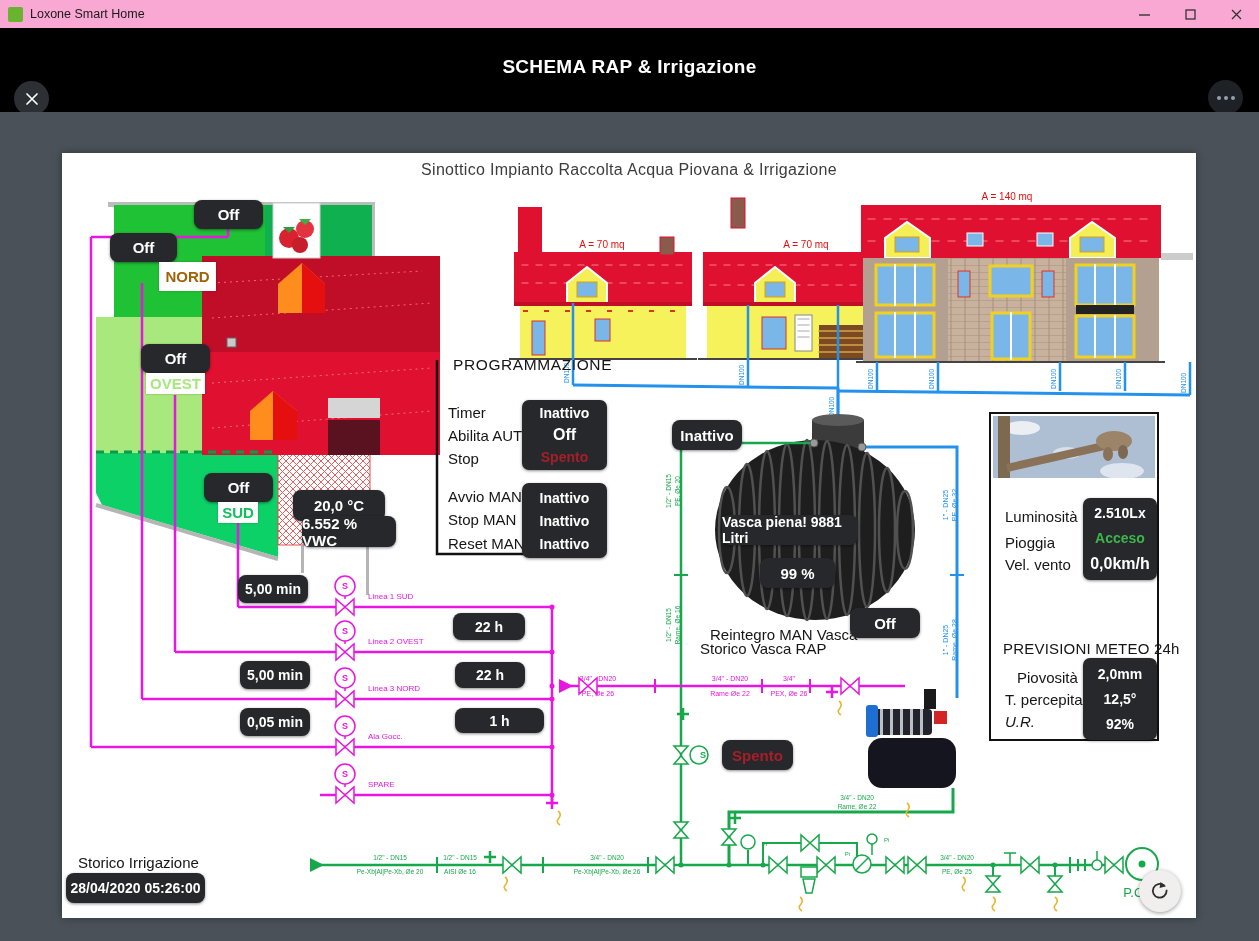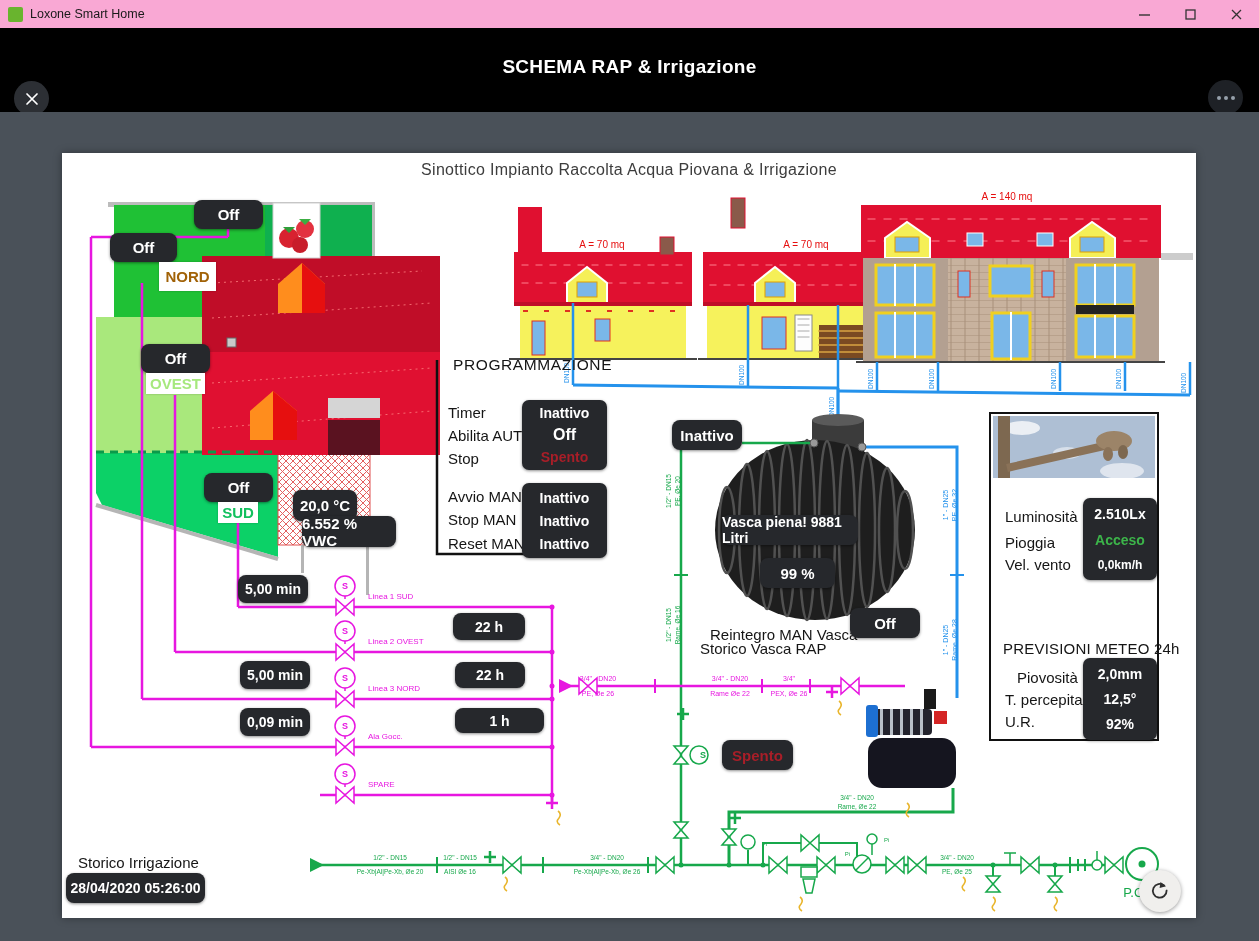--- a/index.html
+++ b/index.html
@@ -444,21 +444,21 @@
 
       <div class="dtitle">Sinottico Impianto Raccolta Acqua Piovana &amp; Irrigazione</div>
 
       <div class="badge" style="left:132px;top:47px;width:69px;height:29px;">Off</div>
       <div class="badge" style="left:48px;top:80px;width:67px;height:29px;">Off</div>
       <div class="zlabel" style="left:53px;top:109px;width:57px;height:29px;color:#a16207;margin-left:44px;">NORD</div>
       <div class="badge" style="left:79px;top:191px;width:69px;height:29px;">Off</div>
       <div class="zlabel" style="left:84px;top:220px;width:59px;height:21px;color:#a6e87d;">OVEST</div>
       <div class="badge" style="left:142px;top:320px;width:69px;height:29px;">Off</div>
       <div class="zlabel" style="left:156px;top:349px;width:40px;height:21px;color:#12c05e;">SUD</div>
-      <div class="bad badge" style="left:231px;top:337px;width:64px;height:31px;">20,0 °C</div>
+      <div class="bad badge" style="left:231px;top:337px;width:92px;height:31px;">20,0 °C</div>
       <div class="badge" style="left:221px;top:363px;width:94px;height:31px;margin-left:19px;">6.552 % VWC</div>
 
       <div class="txt" style="left:391px;top:203px;font-size:15.5px;letter-spacing:.6px;">PROGRAMMAZIONE</div>
       <div class="txt" style="left:386px;top:251px;">Timer</div>
       <div class="txt" style="left:386px;top:274px;">Abilita AUTO</div>
       <div class="txt" style="left:386px;top:297px;text-align:center;">Stop</div>
       <div class="vbox" style="left:460px;top:247px;width:85px;height:70px;">
         <div style="font-size:14px;font-weight:bold;">Inattivo</div>
         <div style="font-size:16px;font-weight:bold;">Off</div>
         <div class="red" style="font-size:14px;font-weight:bold;">Spento</div>
@@ -469,43 +469,43 @@
       <div class="vbox" style="left:460px;top:330px;width:85px;height:75px;">
         <div style="font-size:14px;font-weight:bold;">Inattivo</div>
         <div style="font-size:14px;font-weight:bold;">Inattivo</div>
         <div style="font-size:14px;font-weight:bold;">Inattivo</div>
       </div>
 
       <div class="badge sm" style="left:176px;top:422px;width:70px;height:28px;">5,00 min</div>
       <div class="badge sm" style="left:391px;top:460px;width:72px;height:27px;">22 h</div>
       <div class="badge sm" style="left:178px;top:508px;width:70px;height:28px;">5,00 min</div>
       <div class="badge sm" style="left:393px;top:509px;width:70px;height:26px;">22 h</div>
-      <div class="badge sm" style="left:178px;top:555px;width:70px;height:28px;">0,09 min</div>
+      <div class="badge sm" style="left:178px;top:555px;width:70px;height:28px;">0,05 min</div>
       <div class="badge sm" style="left:393px;top:555px;width:89px;height:25px;">1 h</div>
 
       <div class="badge" style="left:610px;top:267px;width:70px;height:30px;">Inattivo</div>
       <div class="badge sm" style="left:660px;top:362px;width:136px;height:30px;">Vasca piena! 9881 Litri</div>
       <div class="badge" style="left:698px;top:405px;width:75px;height:30px;">99 %</div>
       <div class="txt" style="left:648px;top:460px;margin-top:13px;">Reintegro MAN Vasca</div>
       <div class="badge" style="left:788px;top:455px;width:70px;height:30px;">Off</div>
       <div class="txt" style="left:638px;top:487px;">Storico Vasca RAP</div>
       <div class="badge red" style="left:660px;top:587px;width:71px;height:30px;">Spento</div>
 
       <div class="txt" style="left:943px;top:355px;">Luminosità</div>
       <div class="txt" style="left:943px;top:381px;">Pioggia</div>
       <div class="txt" style="left:943px;top:403px;">Vel. vento</div>
       <div class="vbox" style="left:1021px;top:345px;width:74px;height:82px;">
         <div style="font-size:14px;font-weight:bold;">2.510Lx</div>
         <div class="grn" style="font-size:14px;font-weight:bold;">Acceso</div>
-        <div style="font-size:12px;font-weight:bold;">0,0km/h</div>
+        <div style="font-size:16px;font-weight:bold;">0,0km/h</div>
       </div>
       <div class="txt" style="left:941px;top:487px;letter-spacing:.2px;">PREVISIONI METEO 24h</div>
       <div class="txt" style="left:943px;top:516px;margin-left:12px;">Piovosità</div>
       <div class="txt" style="left:943px;top:538px;">T. percepita</div>
-      <div class="txt" style="left:943px;top:560px;">U.R.</div>
+      <div class="txt" style="left:943px;top:560px;font-style:italic;">U.R.</div>
       <div class="vbox" style="left:1021px;top:505px;width:74px;height:82px;">
         <div style="font-size:14px;font-weight:bold;">2,0mm</div>
         <div style="font-size:14px;font-weight:bold;">12,5°</div>
         <div style="font-size:14px;font-weight:bold;">92%</div>
       </div>
 
       <div class="txt" style="left:16px;top:701px;">Storico Irrigazione</div>
       <div class="badge sm" style="left:4px;top:720px;width:139px;height:30px;">28/04/2020 05:26:00</div>
 
     </div>

